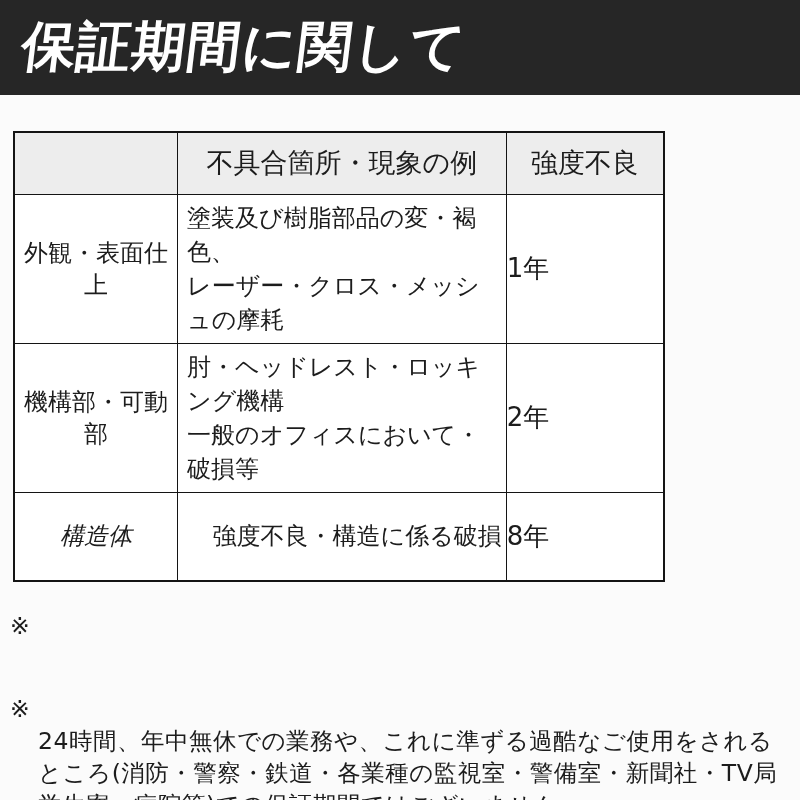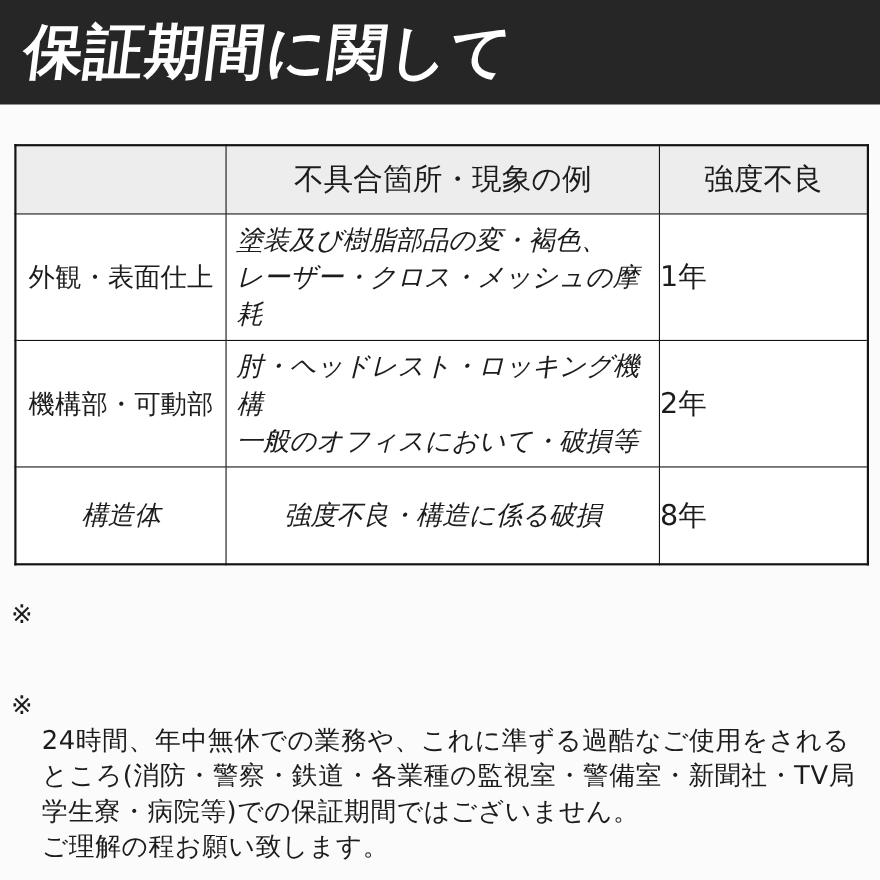--- a/index.html
+++ b/index.html
@@ -32,21 +32,21 @@
     font-size:54px;
     font-weight:900;
     letter-spacing:1px;
     transform:skewX(-7deg);
     display:inline-block;
     white-space:nowrap;
   }
   
   .warranty-table{
     margin:36px 10px 0 13px;
-    width:777px;
+    width:652px;
     border-collapse:collapse;
     border:2.5px solid var(--table-border);
     background:#fff;
   }
   .warranty-table th,
   .warranty-table td{
     border:1.5px solid var(--table-border);
     vertical-align:middle;
   }
   .warranty-table thead th{
@@ -63,23 +63,22 @@
     height:86px;
     font-size:24px;
     text-align:center;
   }
   .cell-examples{
     font-size:24px;
     text-align:left;
     padding:6px 4px 6px 9px;
     line-height:34px;
     white-space:pre-line;
-    font-style:italic;
   }
-  .cell-examples.single{text-align:center;padding-left:4px;}
+  .cell-examples.single{text-align:right;padding-left:4px;}
   .cell-period{
     font-size:26px;
   }
   .row-tall .cell-category{height:89px;font-style:italic;}
   
   .notes{margin:28px 8px 0 10px;}
   .note{
     position:relative;
     padding-left:28px;
     font-size:23.5px;

